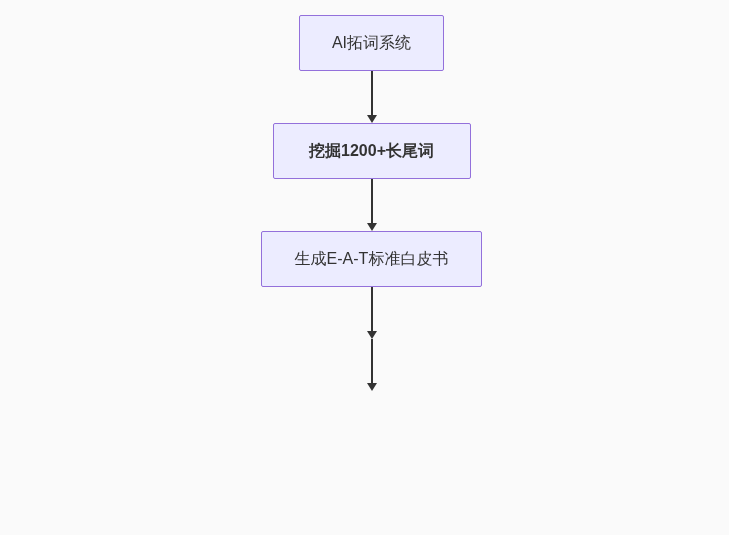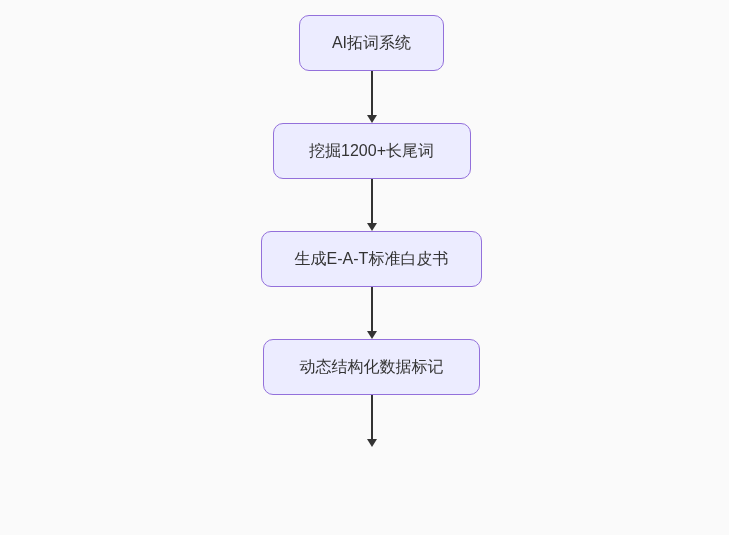--- a/index.html
+++ b/index.html
@@ -28,27 +28,27 @@
   }
   .node {
     box-sizing: border-box;
     height: 56px;
     display: flex;
     align-items: center;
     justify-content: center;
     padding: 9px 18px;
     background: var(--node-fill, #ECECFF);
     border: 1px solid var(--node-border, #9370DB);
-    border-radius: 10px;
+    border-radius: 2px;
     color: var(--text, #333333);
     font-size: 16px;
     white-space: nowrap;
   }
   .node-1 { min-width: 145px; }
-  .node-2 { min-width: 198px; }
+  .node-2 { min-width: 198px; font-weight: bold; }
   .node-3 { min-width: 221px; }
   .node-4 { min-width: 217px; }
   .node-5 { min-width: 234px; }
   .arrow {
     height: 52px;
     display: flex;
     flex-direction: column;
     align-items: center;
   }
   .arrow-line {
@@ -90,23 +90,20 @@
 
     <div class="node node-3">
       <span>生成E-A-T标准白皮书</span>
     </div>
 
     <div class="arrow">
       <div class="arrow-line"></div>
       <div class="arrow-head"></div>
     </div>
 
-    <div class="node node-4">
-      <span>动态结构化数据标记</span>
-    </div>
 
     <div class="arrow">
       <div class="arrow-line"></div>
       <div class="arrow-head"></div>
     </div>
 
 
   </div>
 </div>
 

